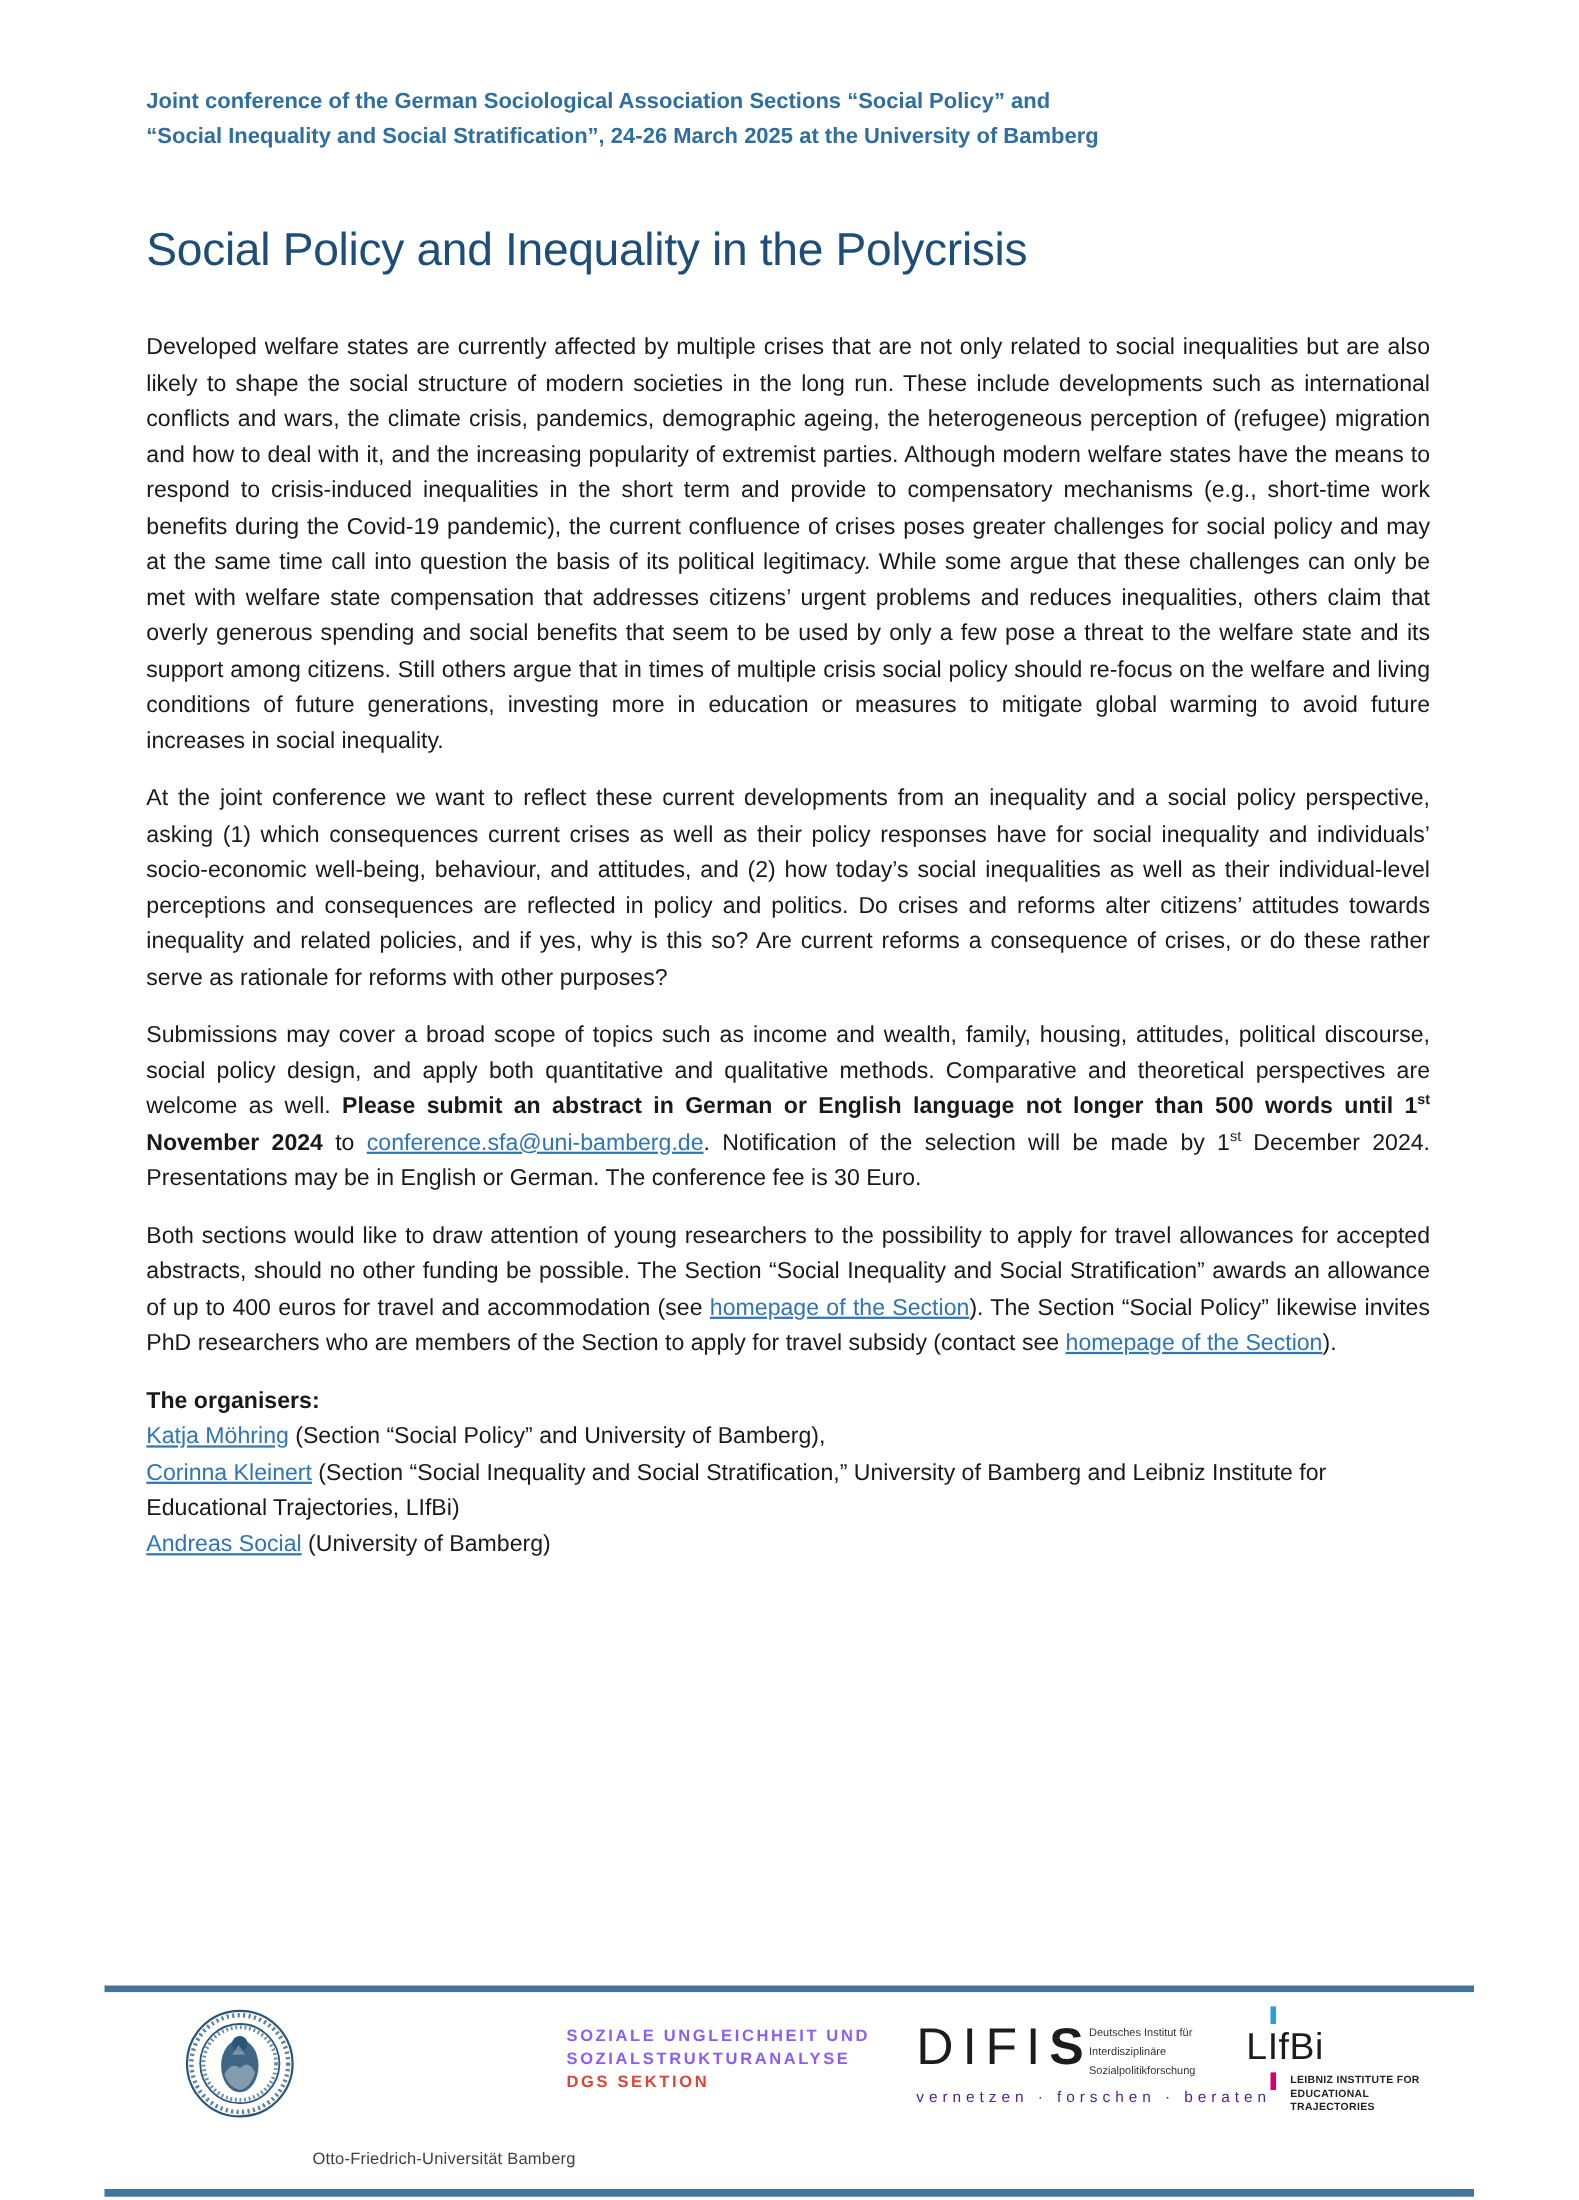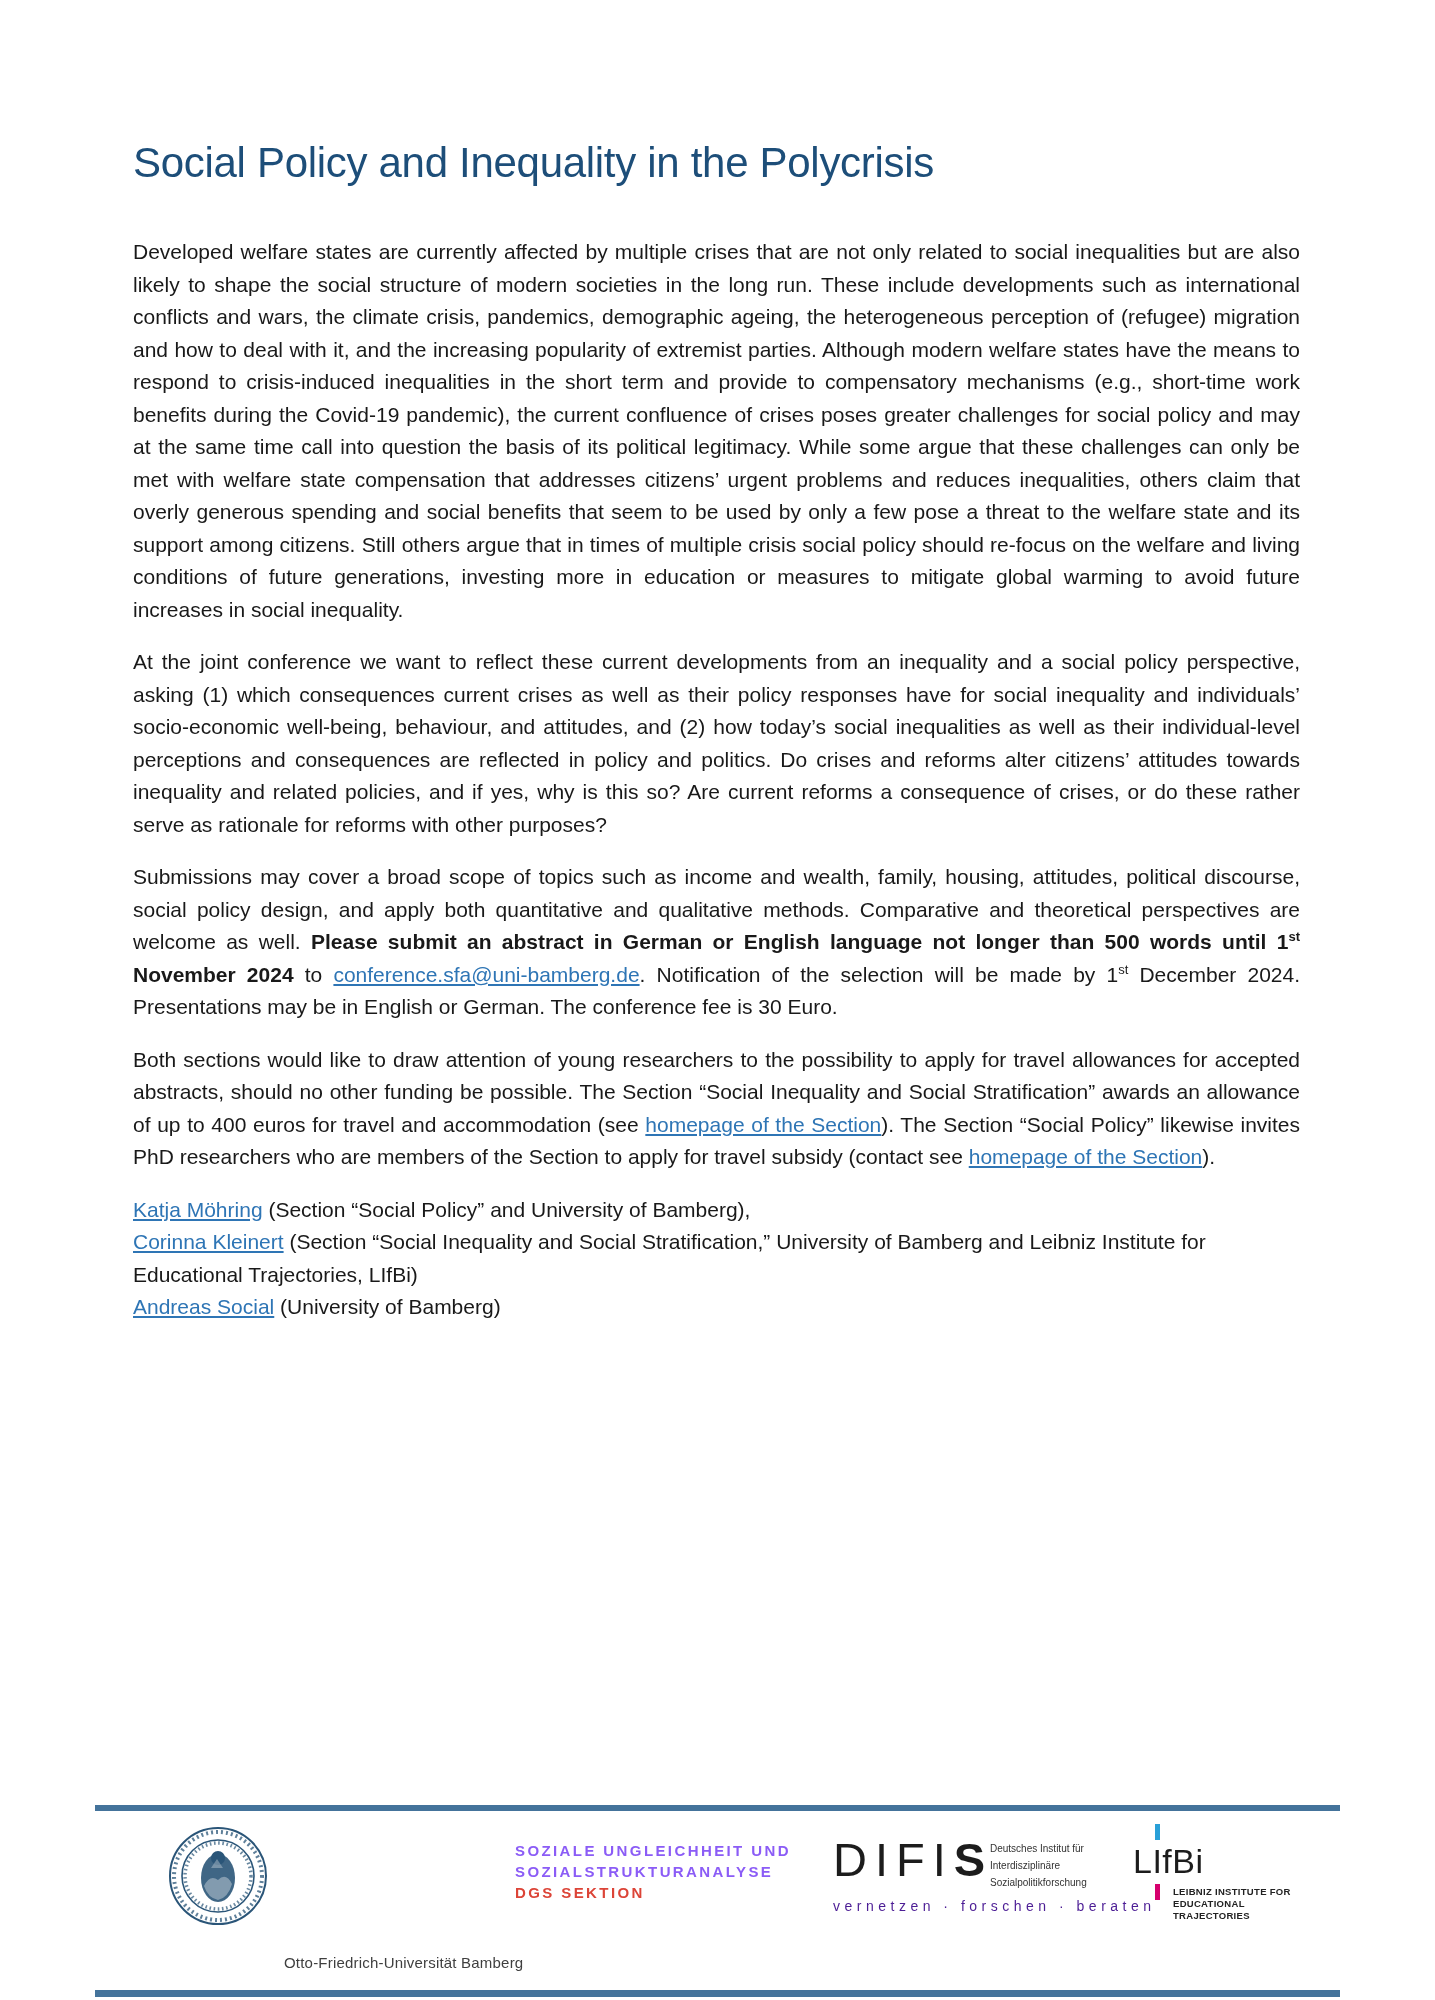--- a/index.html
+++ b/index.html
@@ -79,31 +79,36 @@
   .lifbi-bar-bottom{position:absolute;left:22px;top:64px;width:5px;height:16px;background:#d6006e;}
   .lifbi-sub{position:absolute;left:40px;top:66px;font-size:9.5px;line-height:12px;font-weight:700;color:#222222;letter-spacing:0.3px;}
 </style>
 </head>
 <body>
 
 <div class="page">
 
   <div class="content">
 
+    <div class="kicker">
+      <span class="kicker-line">Joint conference of the German Sociological Association Sections “Social Policy” and</span>
+      <span class="kicker-line">“Social Inequality and Social Stratification”, 24-26 March 2025 at the University of Bamberg</span>
+    </div>
 
     <h1 class="doc-title">Social Policy and Inequality in the Polycrisis</h1>
 
     <div id="paragraphs">
         <p class="body-para"><span>Developed welfare states are currently affected by multiple crises that are not only related to social inequalities but are also likely to shape the social structure of modern societies in the long run. These include developments such as international conflicts and wars, the climate crisis, pandemics, demographic ageing, the heterogeneous perception of (refugee) migration and how to deal with it, and the increasing popularity of extremist parties. Although modern welfare states have the means to respond to crisis-induced inequalities in the short term and provide to compensatory mechanisms (e.g., short-time work benefits during the Covid-19 pandemic), the current confluence of crises poses greater challenges for social policy and may at the same time call into question the basis of its political legitimacy. While some argue that these challenges can only be met with welfare state compensation that addresses citizens’ urgent problems and reduces inequalities, others claim that overly generous spending and social benefits that seem to be used by only a few pose a threat to the welfare state and its support among citizens. Still others argue that in times of multiple crisis social policy should re-focus on the welfare and living conditions of future generations, investing more in education or measures to mitigate global warming to avoid future increases in social inequality.</span></p>
         <p class="body-para"><span>At the joint conference we want to reflect these current developments from an inequality and a social policy perspective, asking (1) which consequences current crises as well as their policy responses have for social inequality and individuals’ socio-economic well-being, behaviour, and attitudes, and (2) how today’s social inequalities as well as their individual-level perceptions and consequences are reflected in policy and politics. Do crises and reforms alter citizens’ attitudes towards inequality and related policies, and if yes, why is this so? Are current reforms a consequence of crises, or do these rather serve as rationale for reforms with other purposes?</span></p>
         <p class="body-para"><span>Submissions may cover a broad scope of topics such as income and wealth, family, housing, attitudes, political discourse, social policy design, and apply both quantitative and qualitative methods. Comparative and theoretical perspectives are welcome as well. </span><span class="bold">Please submit an abstract in German or English language not longer than 500 words until 1</span><span class="bold sup">st</span><span class="bold"> November 2024</span><span> to </span><a href="#" class="doc-link">conference.sfa@uni-bamberg.de</a><span>. Notification of the selection will be made by 1</span><span class="sup">st</span><span> December 2024. Presentations may be in English or German. The conference fee is 30 Euro.</span></p>
         <p class="body-para"><span>Both sections would like to draw attention of young researchers to the possibility to apply for travel allowances for accepted abstracts, should no other funding be possible. The Section “Social Inequality and Social Stratification” awards an allowance of up to 400 euros for travel and accommodation (see </span><a href="#" class="doc-link">homepage of the Section</a><span>). The Section “Social Policy” likewise invites PhD researchers who are members of the Section to apply for travel subsidy (contact see </span><a href="#" class="doc-link">homepage of the Section</a><span>).</span></p>
       </div>
 
     <div class="organisers">
+      <div class="org-heading">The organisers:</div>
       <div id="organisers-lines">
           <div class="org-line"><a href="#" class="doc-link">Katja Möhring</a><span> (Section “Social Policy” and University of Bamberg),</span></div>
           <div class="org-line"><a href="#" class="doc-link">Corinna Kleinert</a><span> (Section “Social Inequality and Social Stratification,” University of Bamberg and Leibniz Institute for Educational Trajectories, LIfBi)</span></div>
           <div class="org-line"><a href="#" class="doc-link">Andreas Social</a><span> (University of Bamberg)</span></div>
         </div>
     </div>
 
   </div>
 
   <div class="footer-rule"></div>

